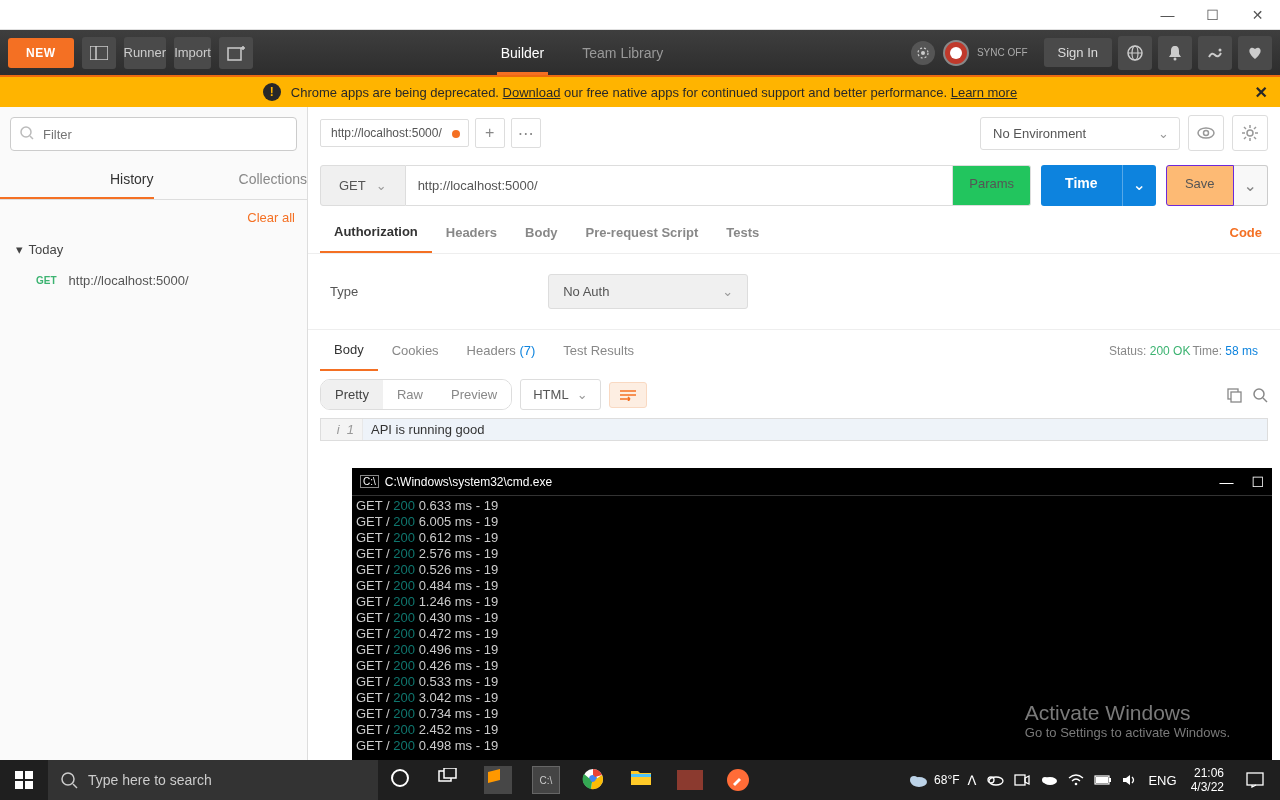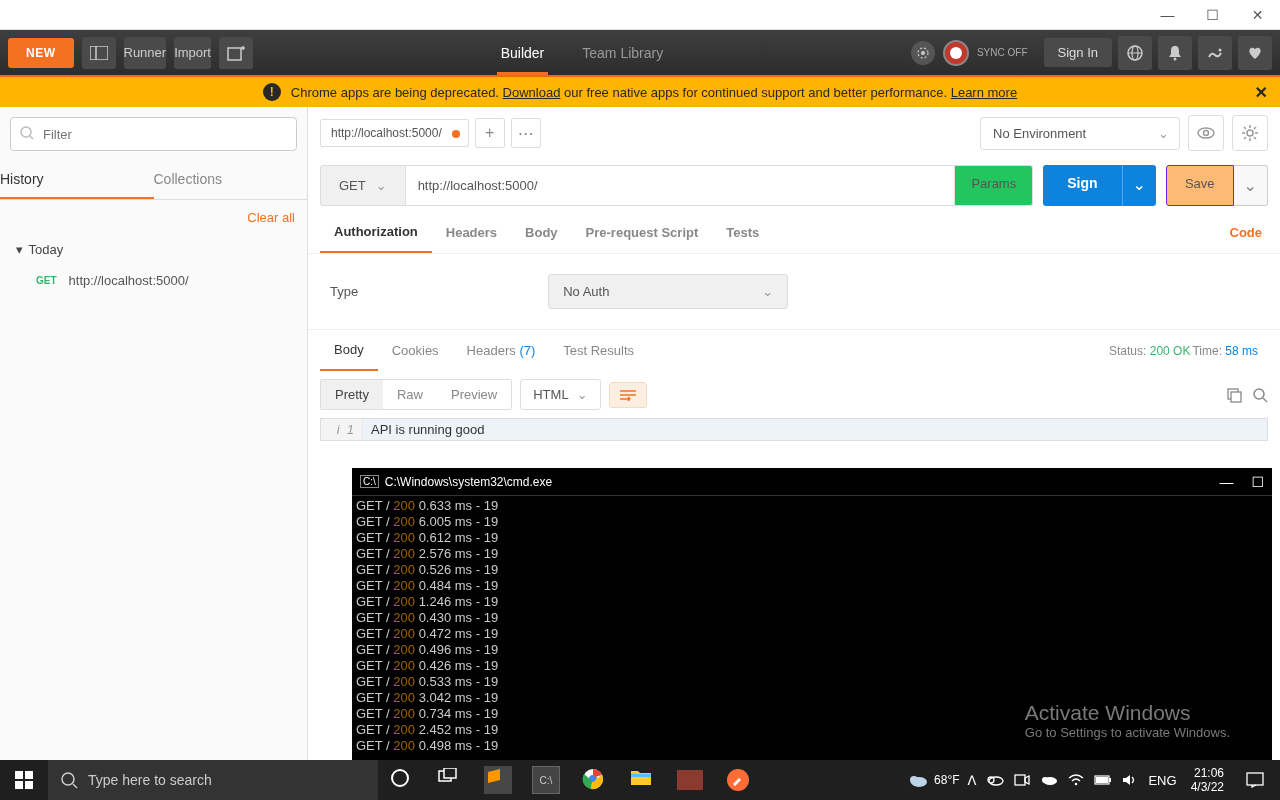--- a/index.html
+++ b/index.html
@@ -33,21 +33,21 @@
 .dep-close { position: absolute; right: 12px; font-size: 16px; font-weight: bold; cursor: pointer; }
 
 
 .main-area { display: flex; height: calc(100% - 30px - 47px - 30px - 40px); }
 .sidebar { width: 308px; border-right: 1px solid #ddd; display: flex; flex-direction: column; background: #fafafa; }
 .filter-wrap { padding: 10px; }
 .filter-input { width: 100%; height: 34px; border: 1px solid #ccc; border-radius: 4px; padding: 0 10px 0 32px; font-size: 13px; background: #fff; color: #888; }
 .filter-rel { position: relative; }
 .filter-icon { position: absolute; left: 10px; top: 9px; color: #bbb; }
 .side-tabs { display: flex; border-bottom: 1px solid #ddd; }
-.side-tab { flex: 1; text-align: left; padding: 10px 0; color: #888; font-size: 14px; cursor: pointer; }
+.side-tab { flex: 1; text-align: right; padding: 10px 0; color: #888; font-size: 14px; cursor: pointer; }
 .side-tab.active { color: #333; border-bottom: 2px solid #f47023; }
 .clear-row { text-align: right; padding: 8px 12px; }
 .clear-link { color: #f47023; font-size: 13px; cursor: pointer; }
 .hist-section { padding: 8px 16px; font-size: 13px; color: #444; display: flex; align-items: center; gap: 6px; }
 .hist-item { padding: 8px 16px 8px 36px; display: flex; align-items: center; gap: 12px; font-size: 13px; }
 .method-get { color: #3cb371; font-weight: 600; font-size: 10px; }
 .hist-url { color: #555; }
 
 
 .content { flex: 1; display: flex; flex-direction: column; background: #fff; position: relative; }
@@ -69,50 +69,50 @@
 .save-btn { border: 1px solid #6d28d9; padding: 10px 18px; font-size: 13px; color: #555; margin-left: 10px; border-radius: 3px 0 0 3px; background: #fdba74; }
 .save-drop { border: 1px solid #ccc; border-left: none; padding: 10px 10px; color: #888; border-radius: 0 3px 3px 0; background: #f8f8f8; }
 
 .subtabs { display: flex; padding: 0 12px; border-bottom: 1px solid #eee; align-items: center; font-weight: bold; }
 .subtab { padding: 12px 14px; font-size: 13px; color: #888; cursor: pointer; }
 .subtab.active { color: #333; border-bottom: 2px solid #f47023; }
 .code-link { margin-left: auto; color: #f47023; font-size: 13px; padding-right: 6px; }
 
 .auth-area { padding: 20px 22px; display: flex; align-items: center; gap: 190px; border-bottom: 1px solid #eee; }
 .auth-label { font-size: 13px; color: #555; }
-.auth-select { border: 1px solid #ddd; background: #f0f0f0; padding: 9px 14px; font-size: 13px; color: #555; width: 240px; display: flex; justify-content: space-between; border-radius: 3px; }
+.auth-select { border: 1px solid #ddd; background: #f0f0f0; padding: 9px 14px; font-size: 13px; color: #555; width: 200px; display: flex; justify-content: space-between; border-radius: 3px; }
 
 .resp-tabs { display: flex; padding: 0 12px; align-items: center; }
 .resp-tab { padding: 12px 14px; font-size: 13px; color: #888; }
 .resp-tab.active { color: #333; border-bottom: 2px solid #f47023; }
 .resp-tab .count { color: #0d83de; }
 .resp-meta { margin-left: auto; display: flex; gap: 2px; font-size: 12px; padding-right: 10px; }
 .resp-meta-label { color: #888; }
 .resp-meta-val { color: #0d83de; }
 .resp-meta-val.ok { color: #3cb371; }
 
 .format-row { display: flex; padding: 8px 12px; gap: 8px; align-items: center; }
-.fmt-group { display: flex; border: 1px solid #ddd; border-radius: 2px; overflow: hidden; text-align: center; }
+.fmt-group { display: flex; border: 1px solid #ddd; border-radius: 10px; overflow: hidden; text-align: center; }
 .fmt-btn { padding: 7px 14px; font-size: 13px; color: #888; background: #fff; }
 .fmt-btn.active { background: #f0f0f0; color: #444; }
 .fmt-sel { border: 1px solid #ddd; padding: 7px 12px; font-size: 13px; color: #555; border-radius: 3px; background: #fff; display: flex; gap: 8px; }
 .wrap-btn { border: 1px solid #f9d9c2; background: #fdeee2; padding: 6px 10px; border-radius: 3px; color: #f47023; }
 .resp-icons { margin-left: auto; display: flex; gap: 10px; color: #888; }
 
 .code-body { border: 1px solid #ddd; margin: 0 12px; font-family: Consolas, monospace; font-size: 13px; background: #fff; }
 .code-line { display: flex; }
 .gutter { width: 42px; background: #f4f4f4; color: #999; text-align: right; padding: 3px 8px; font-style: italic; border-right: 1px solid #e8e8e8; }
 .code-text { padding: 3px 8px; color: #333; background: #eef3f9; flex: 1; }
 
 
 .cmd-window { position: absolute; left: 352px; top: 468px; width: 920px; height: 292px; background: #000; color: #ccc; font-family: Consolas, monospace; font-size: 13px; z-index: 50; }
 .cmd-title { height: 28px; background: #000; border-bottom: 1px solid #333; display: flex; align-items: center; padding: 0 8px; color: #fff; font-size: 12px; }
 .cmd-title-icons { margin-left: auto; display: flex; gap: 18px; font-size: 14px; }
 .cmd-body { padding: 2px 4px; line-height: 16px; }
-.cmd-body .st { color: #a16207; }
+.cmd-body .st { color: #0f766e; }
 
 
 .activate-win { position: absolute; right: 50px; bottom: 60px; color: #7a7a7a; z-index: 60; text-align: left; }
 .activate-win .t1 { font-size: 21px; font-weight: 300; }
 .activate-win .t2 { font-size: 13px; font-weight: 300; }
 
 
 .taskbar { position: absolute; bottom: 0; left: 0; right: 0; height: 40px; background: #1f1f1f; display: flex; align-items: center; z-index: 100; color: #fff; }
 .start-btn { width: 48px; height: 40px; display: flex; align-items: center; justify-content: center; }
 .search-bar { height: 40px; background: #333; display: flex; align-items: center; padding: 0 12px; gap: 10px; width: 330px; color: #ccc; font-size: 14px; }
@@ -269,21 +269,21 @@
       </div>
     </div>
 
     <div class="req-row">
       <div class="method-sel">
         <span>GET</span>
         <span style="color:#999">⌄</span>
       </div>
       <input class="url-input" value="http://localhost:5000/" style="">
       <div class="params-btn">Params</div>
-      <div class="send-btn">Sign</div>
+      <div class="send-btn">Time</div>
       <div class="send-drop">⌄</div>
       <div class="save-btn">Save</div>
       <div class="save-drop">⌄</div>
     </div>
 
     <div class="subtabs">
       <div class="subtab active">Authorization</div>
       <div class="subtab">Headers</div>
       <div class="subtab">Body</div>
       <div class="subtab">Pre-request Script</div>

